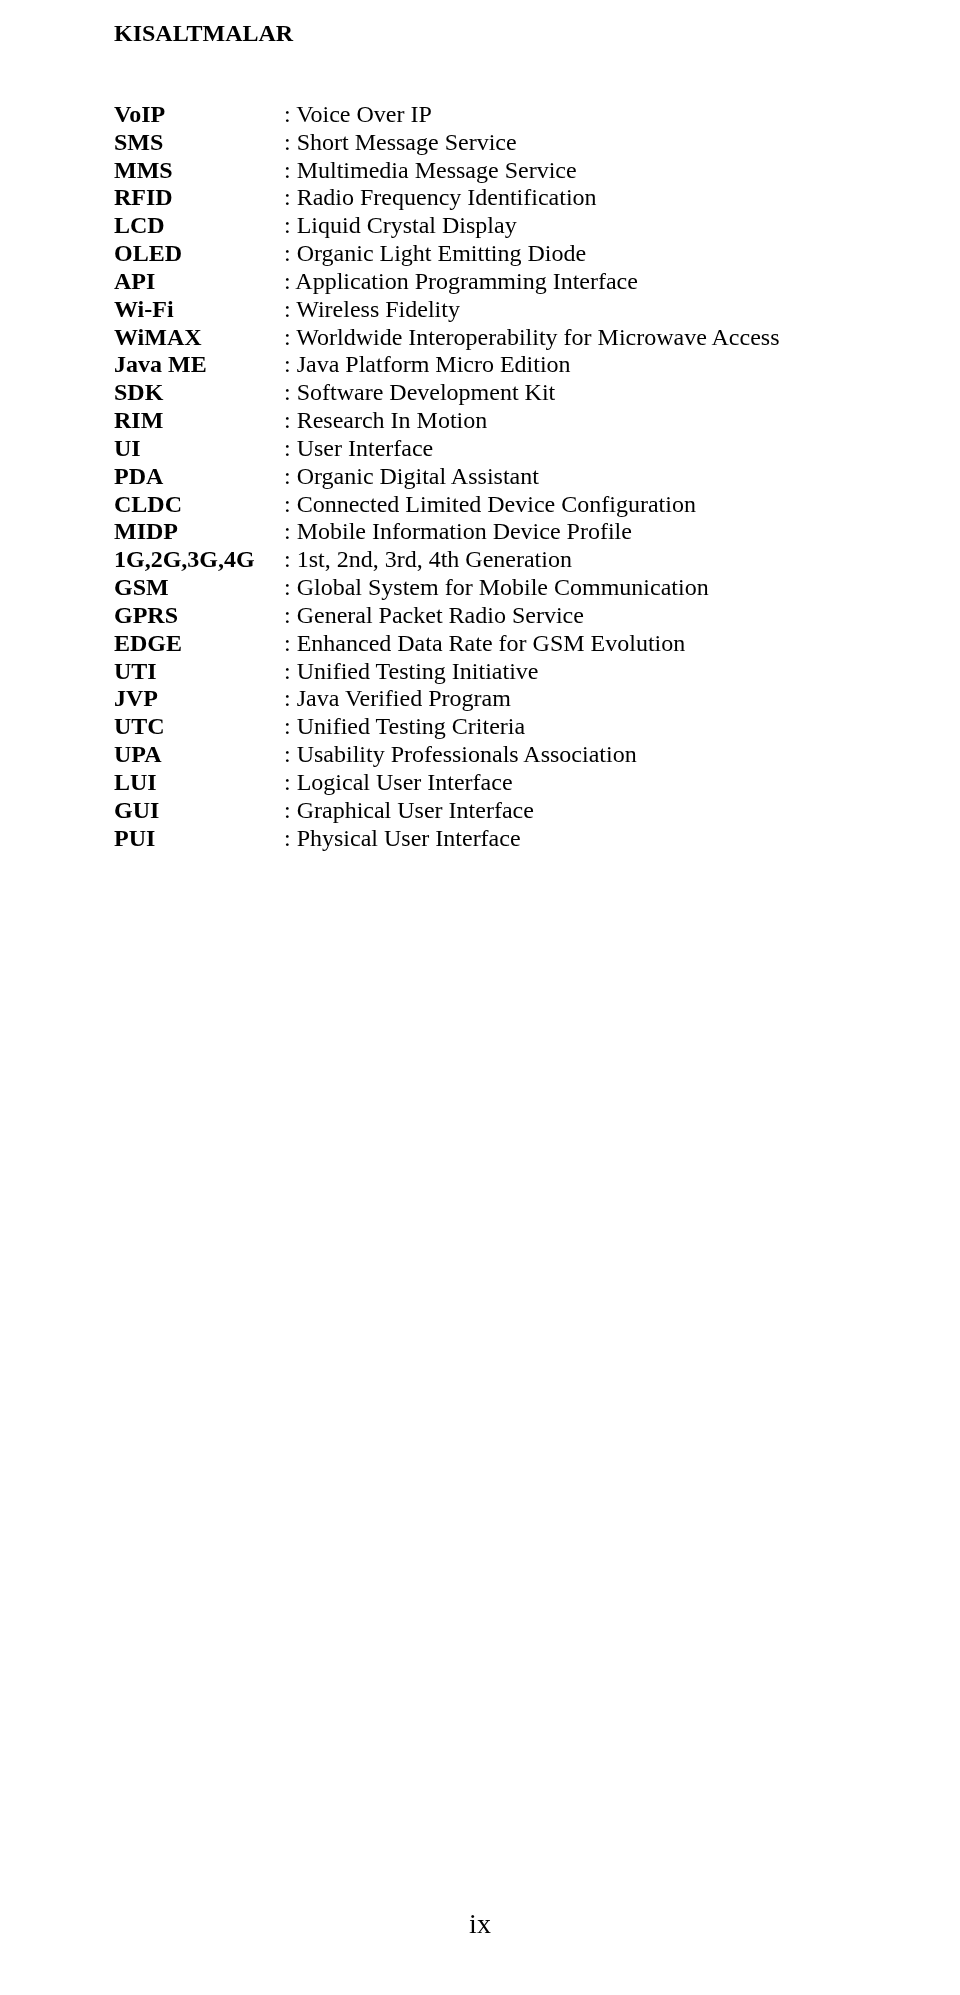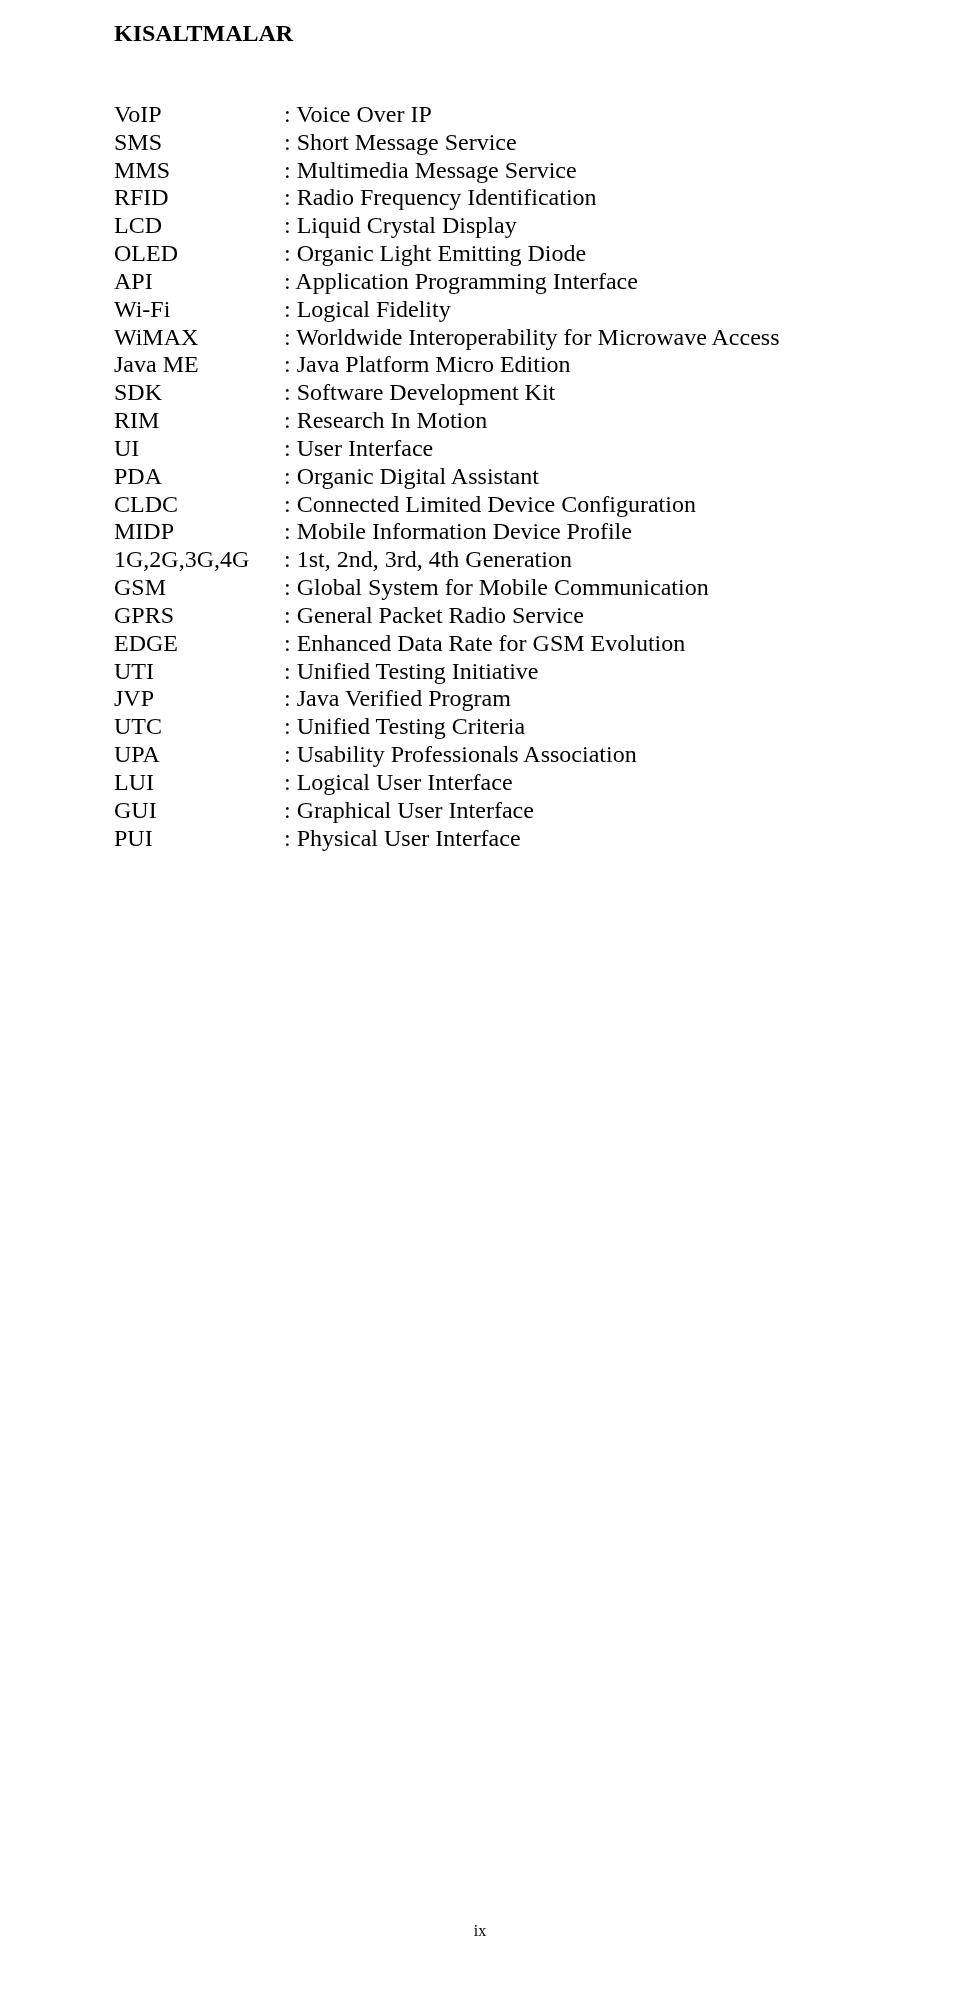--- a/index.html
+++ b/index.html
@@ -25,37 +25,37 @@
   }
   .row {
     display: flex;
     align-items: flex-start;
     font-size: 24px;
     line-height: 1.16;
     margin-bottom: 0px;
   }
   .abbr {
     flex: 0 0 170px;
-    font-weight: normal;
+    font-weight: bold;
     white-space: nowrap;
   }
   .def {
     flex: 1;
     white-space: normal;
   }
   .def::before {
     content: ": ";
   }
   .footer {
     position: absolute;
     bottom: 55px;
     left: 0;
     width: 100%;
     text-align: center;
-    font-size: 16px;
+    font-size: 28px;
   }
 </style>
 </head>
 <body>
 
 <div class="page">
   <div class="title">KISALTMALAR</div>
   <div class="list" id="list-container">
       <div class="row">
         <div class="abbr">VoIP</div>
@@ -80,21 +80,21 @@
       <div class="row">
         <div class="abbr">OLED</div>
         <div class="def">Organic Light Emitting Diode</div>
       </div>
       <div class="row">
         <div class="abbr">API</div>
         <div class="def">Application Programming Interface</div>
       </div>
       <div class="row">
         <div class="abbr">Wi-Fi</div>
-        <div class="def">Logical Fidelity</div>
+        <div class="def">Wireless Fidelity</div>
       </div>
       <div class="row">
         <div class="abbr">WiMAX</div>
         <div class="def">Worldwide Interoperability for Microwave Access</div>
       </div>
       <div class="row">
         <div class="abbr">Java ME</div>
         <div class="def">Java Platform Micro Edition</div>
       </div>
       <div class="row">

